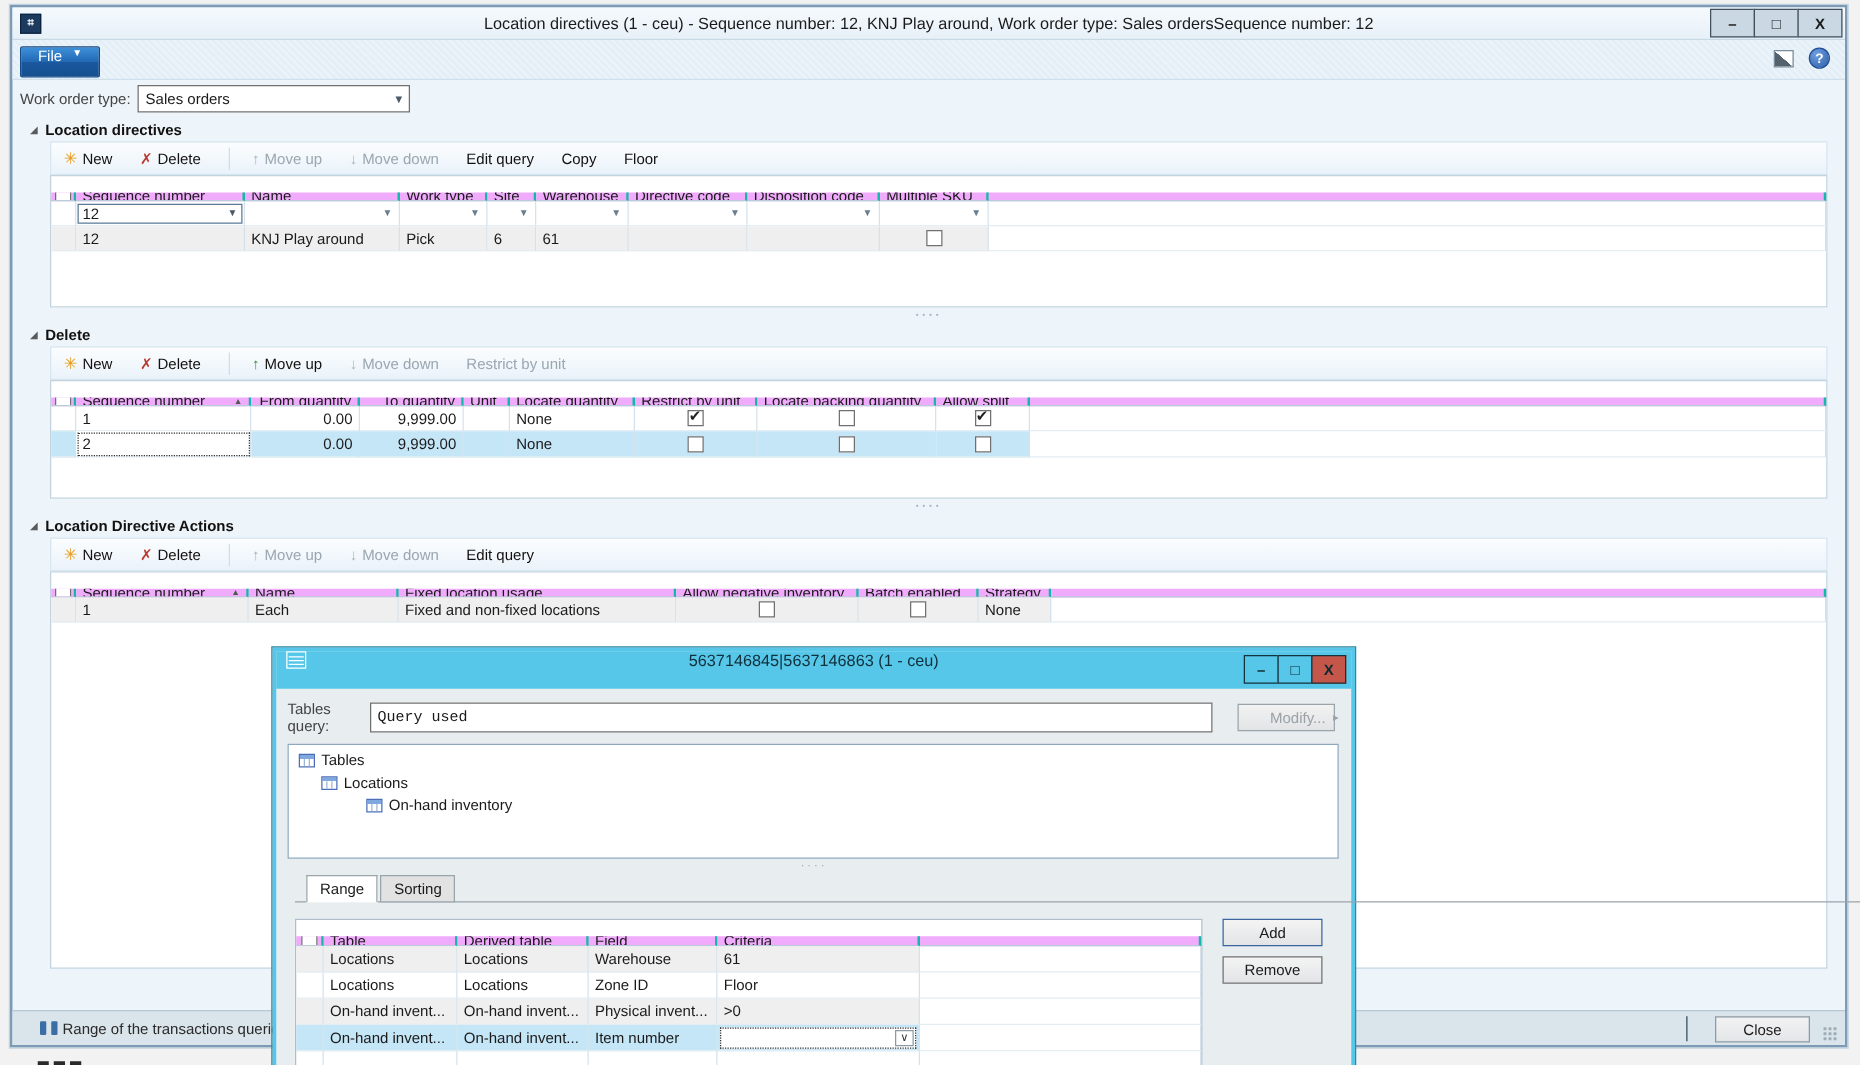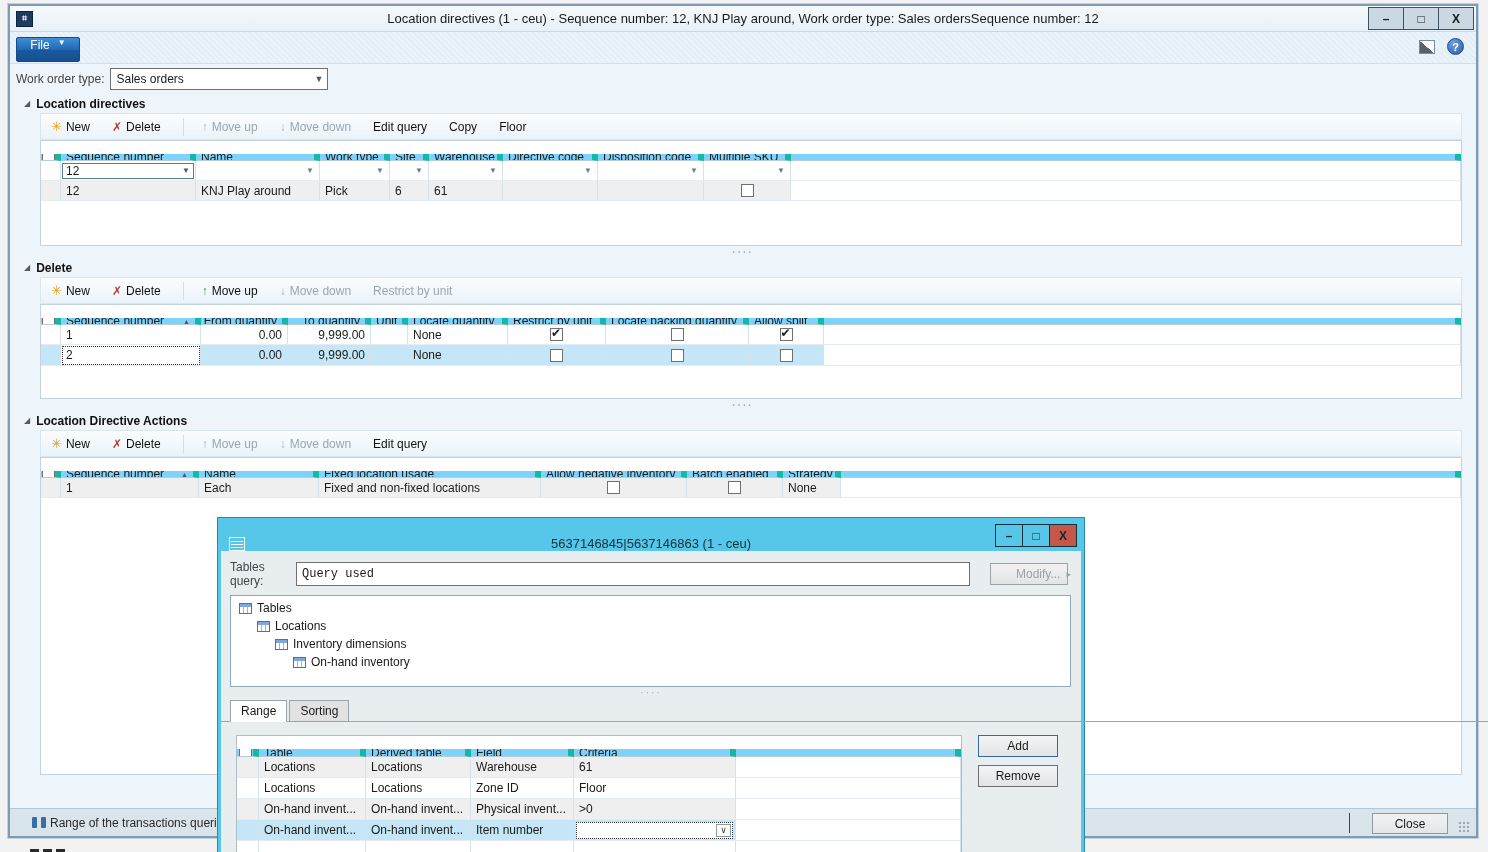--- a/index.html
+++ b/index.html
@@ -51,21 +51,21 @@
   .ic-new { color:#e89b1c; font-size:13px; }
   .ic-del { color:#b8392e; font-weight:bold; font-size:12px; }
   .ic-arrow-up-on { color:#3f9440; font-weight:bold; }
   .ic-arrow-dis { color:#aab6bf; font-weight:bold; }
 
   
   .grid { margin-left:16px; background:#fff; border:1px solid #c2d3df; }
   .grow { display:flex; height:20px; align-items:stretch; }
   .gcell { border-right:1px solid #d5e2eb; border-bottom:1px solid #e4edf3; padding:2px 5px;
            white-space:nowrap; overflow:hidden; display:flex; align-items:center; }
-  .ghead .gcell { border-right:6px solid #14b8a6; border-bottom:1px solid #b9cdd9; background:#7dd3fc;margin-top:13px; }
+  .ghead .gcell { border-right:2px solid #14b8a6; border-bottom:1px solid #b9cdd9; background:#f0abfc;margin-top:13px; }
   .cbcell { justify-content:center; }
   .num { justify-content:flex-end; }
   .cb { width:13px; height:13px; border:1px solid #707070; background:#fff; position:relative; flex:none; }
   .cb.checked::after { content:"✔"; position:absolute; left:0px; top:-3px; font-size:12px; color:#222; }
   .sort-asc { font-size:7px; color:#555; margin-left:auto; padding-left:4px; }
   .fcaret { margin-left:auto; font-size:8px; color:#6b7e8f; }
   .filter-combo { position:relative; border:1px solid #5a7a96; background:#fff; height:16px;
                   flex:1; display:flex; align-items:center; padding:0 16px 0 3px; }
   .filter-combo .caret { position:absolute; right:3px; font-size:8px; color:#4a5a66; }
   .rgray { background:#efefef; }
@@ -101,21 +101,21 @@
   .close-btn { position:absolute; right:28px; top:4px; width:76px; height:21px;
                background:linear-gradient(#f2f2f2,#e3e6e8); border:1px solid #8e9aa3;
                display:flex; align-items:center; justify-content:center; }
   .resize-grip { position:absolute; right:6px; bottom:3px; width:12px; height:12px;
                background:radial-gradient(circle at 2px 2px,#9aa8b2 1px,transparent 1.5px);
                background-size:4px 4px; }
 
   
   .dialog { position:absolute; left:218px; top:518px; width:866px; height:340px;
             border:3px solid #56c7e8; outline:1px solid #2d87a6; background:#e8edf0; }
-  .dlg-titlebar { position:relative; height:30px; background:#56c7e8; display:flex; align-items:flex-end; }
+  .dlg-titlebar { position:relative; height:30px; background:#56c7e8; display:flex; align-items:flex-start; }
   .dlg-icon { width:16px; height:14px; margin-left:8px; border:1px solid #fff; background:#56c7e8;
               display:flex; flex-direction:column; justify-content:center; gap:2px; padding:1px; }
   .dlg-icon i { display:block; height:1px; background:#fff; }
   .dlg-title { position:absolute; left:0; right:0; text-align:center; color:#10303c; font-size:13px; }
   .dlg-buttons { position:absolute; right:4px; top:3px; display:flex; }
   .dlg-btn { width:28px; height:23px; border:1px solid #14323c; margin-left:-1px; background:#56c7e8;
              display:flex; align-items:center; justify-content:center; font-weight:bold; color:#10282f; }
   .dlg-btn.close { background:#c5574a; }
   .dlg-row-select { display:flex; align-items:center; margin:9px 10px 0 9px; position:relative; }
   .sq-label { width:66px; color:#444; }
@@ -124,21 +124,21 @@
   .modify-btn { position:absolute; right:3px; width:78px; height:22px; background:linear-gradient(#f2f2f2,#e2e4e6);
               border:1px solid #9aa4ab; color:#9aa1a7; display:flex; align-items:center; justify-content:center; gap:6px;padding-left:29px; }
   .tree-box { margin:7px 10px 0 9px; height:92px; background:#fff; border:1px solid #8da9bd; padding:3px 0 0 6px; }
   .tree-item { display:flex; align-items:center; gap:5px; height:18px;text-align:center; }
   .tbl-icon { width:13px; height:11px; border:1px solid #4a6fb8; flex:none;
               background:linear-gradient(#7fa7e0 3px,#fff 3px),#fff; position:relative; }
   .tbl-icon::after { content:""; position:absolute; left:3px; top:3px; right:3px; bottom:0;
               border-left:1px solid #9db6d8; border-right:1px solid #9db6d8; }
   .dlg-grip { height:10px; display:flex; align-items:center; justify-content:center;
               color:#9fb2c0; letter-spacing:2px; font-size:10px; }
-  .tabs { display:flex; margin-left:9px; margin-top:3px; height:22px; position:relative; }
+  .tabs { display:flex; margin-left:24px; margin-top:3px; height:22px; position:relative; }
   .tabs::after { content:""; position:absolute; left:-9px; right:-860px; bottom:0; border-bottom:1px solid #9aa4ab; }
   .tab { padding:3px 10px; border:1px solid #9aa4ab; margin-right:2px; background:#e2e2e2; z-index:1; }
   .tab.active { background:#fff; border-bottom-color:#fff; font-weight:normal; }
   .dlg-grid { position:absolute; left:15px; top:214px; width:726px; background:#fff; border:1px solid #aebec9; }
   .dg .c0{width:22px;flex:none}.dg .c1{width:107px;flex:none}.dg .c2{width:105px;flex:none}
   .dg .c3{width:103px;flex:none}.dg .c4{width:162px;flex:none}.dg .cf{flex:1}
   .dg .grow { height:21px; }
   .crit-combo { position:relative; flex:1; height:17px; background:#fff; border:1px dotted #333;
                 display:flex; align-items:center; }
   .crit-combo .dd { position:absolute; right:1px; top:1px; bottom:1px; width:15px; border:1px solid #8e9aa3;
@@ -473,24 +473,20 @@
 
   <div class="tree-box">
     <div class="tree-item" style="padding-left:2px">
       <span class="tbl-icon"></span>
       <span>Tables</span>
     </div>
     <div class="tree-item" style="padding-left:20px">
       <span class="tbl-icon"></span>
       <span>Locations</span>
     </div>
-    <div class="tree-item" style="padding-left:38px">
-      <span class="tbl-icon"></span>
-      <span>Inventory dimensions</span>
-    </div>
     <div class="tree-item" style="padding-left:56px">
       <span class="tbl-icon"></span>
       <span>On-hand inventory</span>
     </div>
   </div>
 
   <div class="dlg-grip">····</div>
 
   <div class="tabs">
     <div class="tab active">Range</div>

